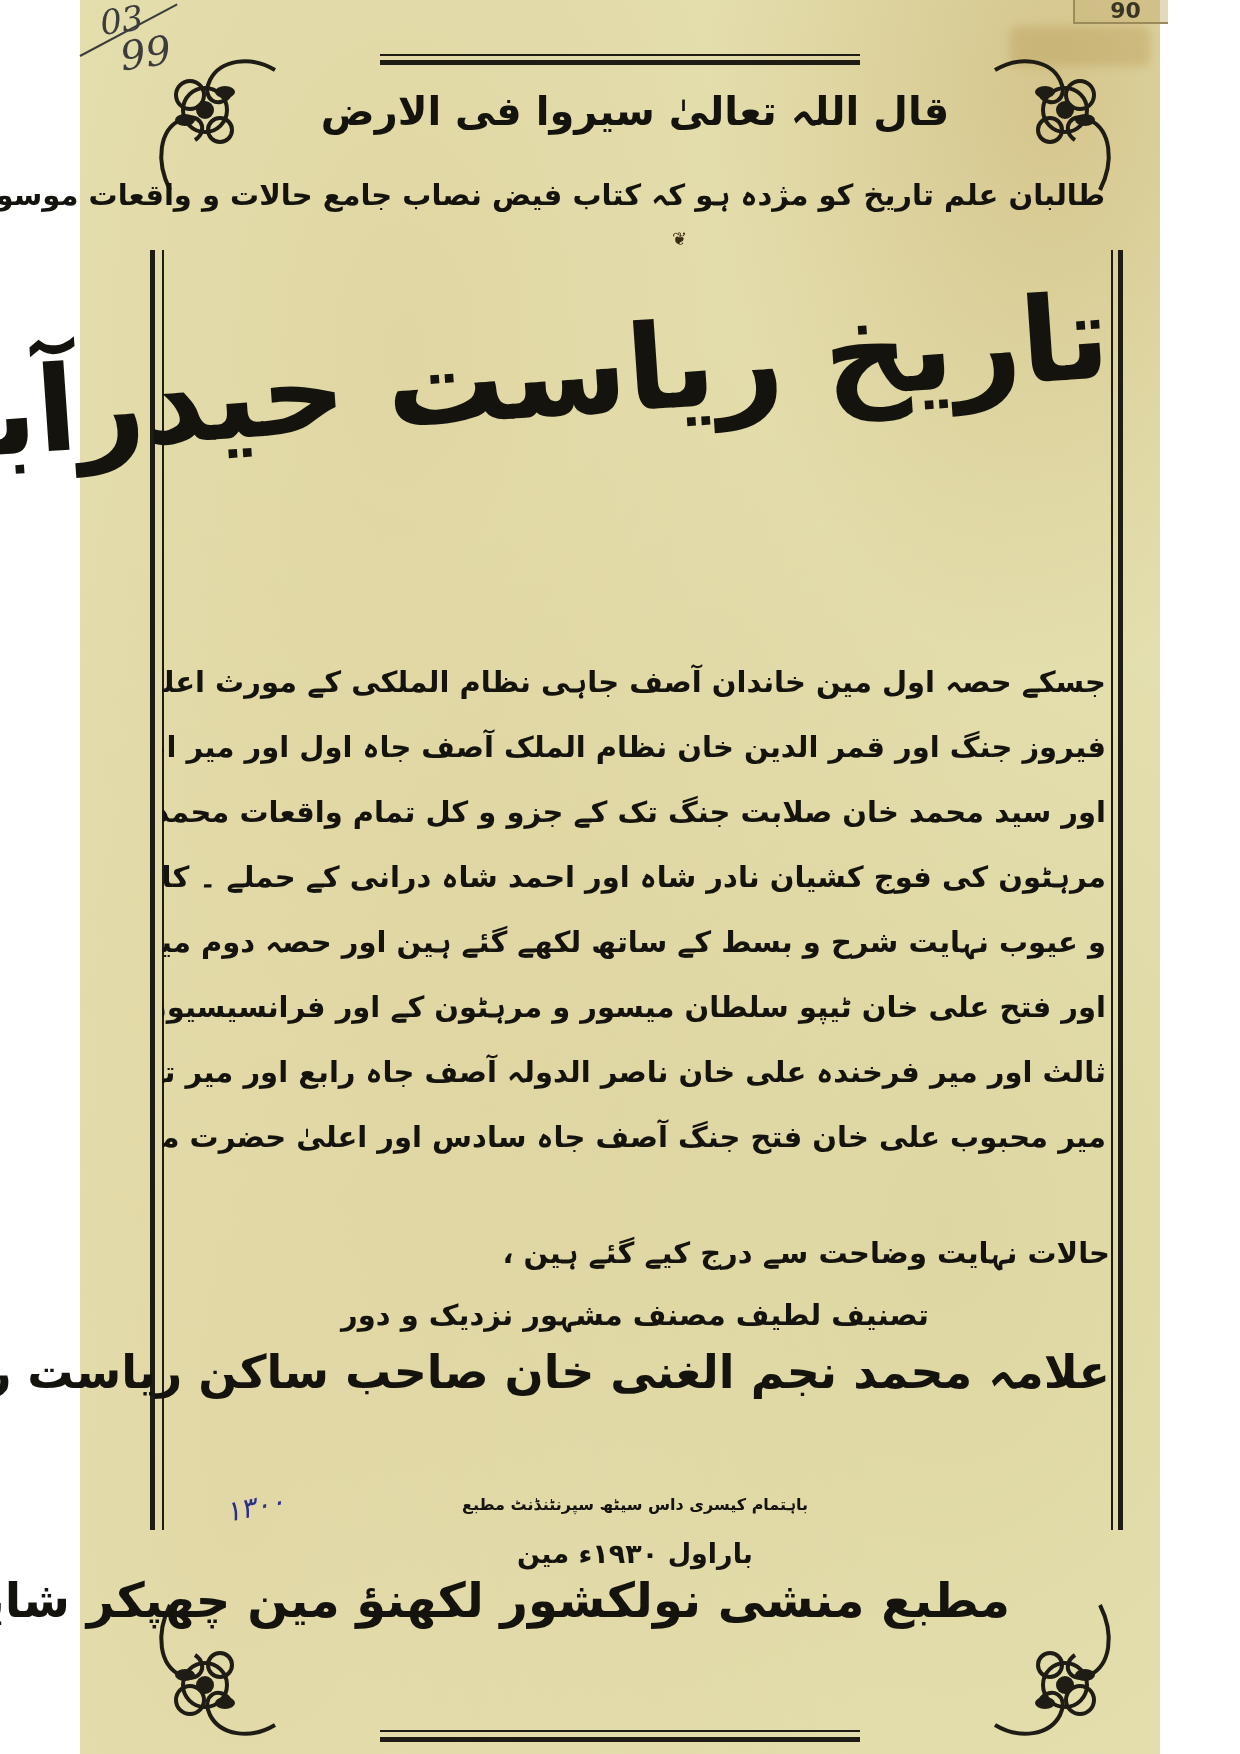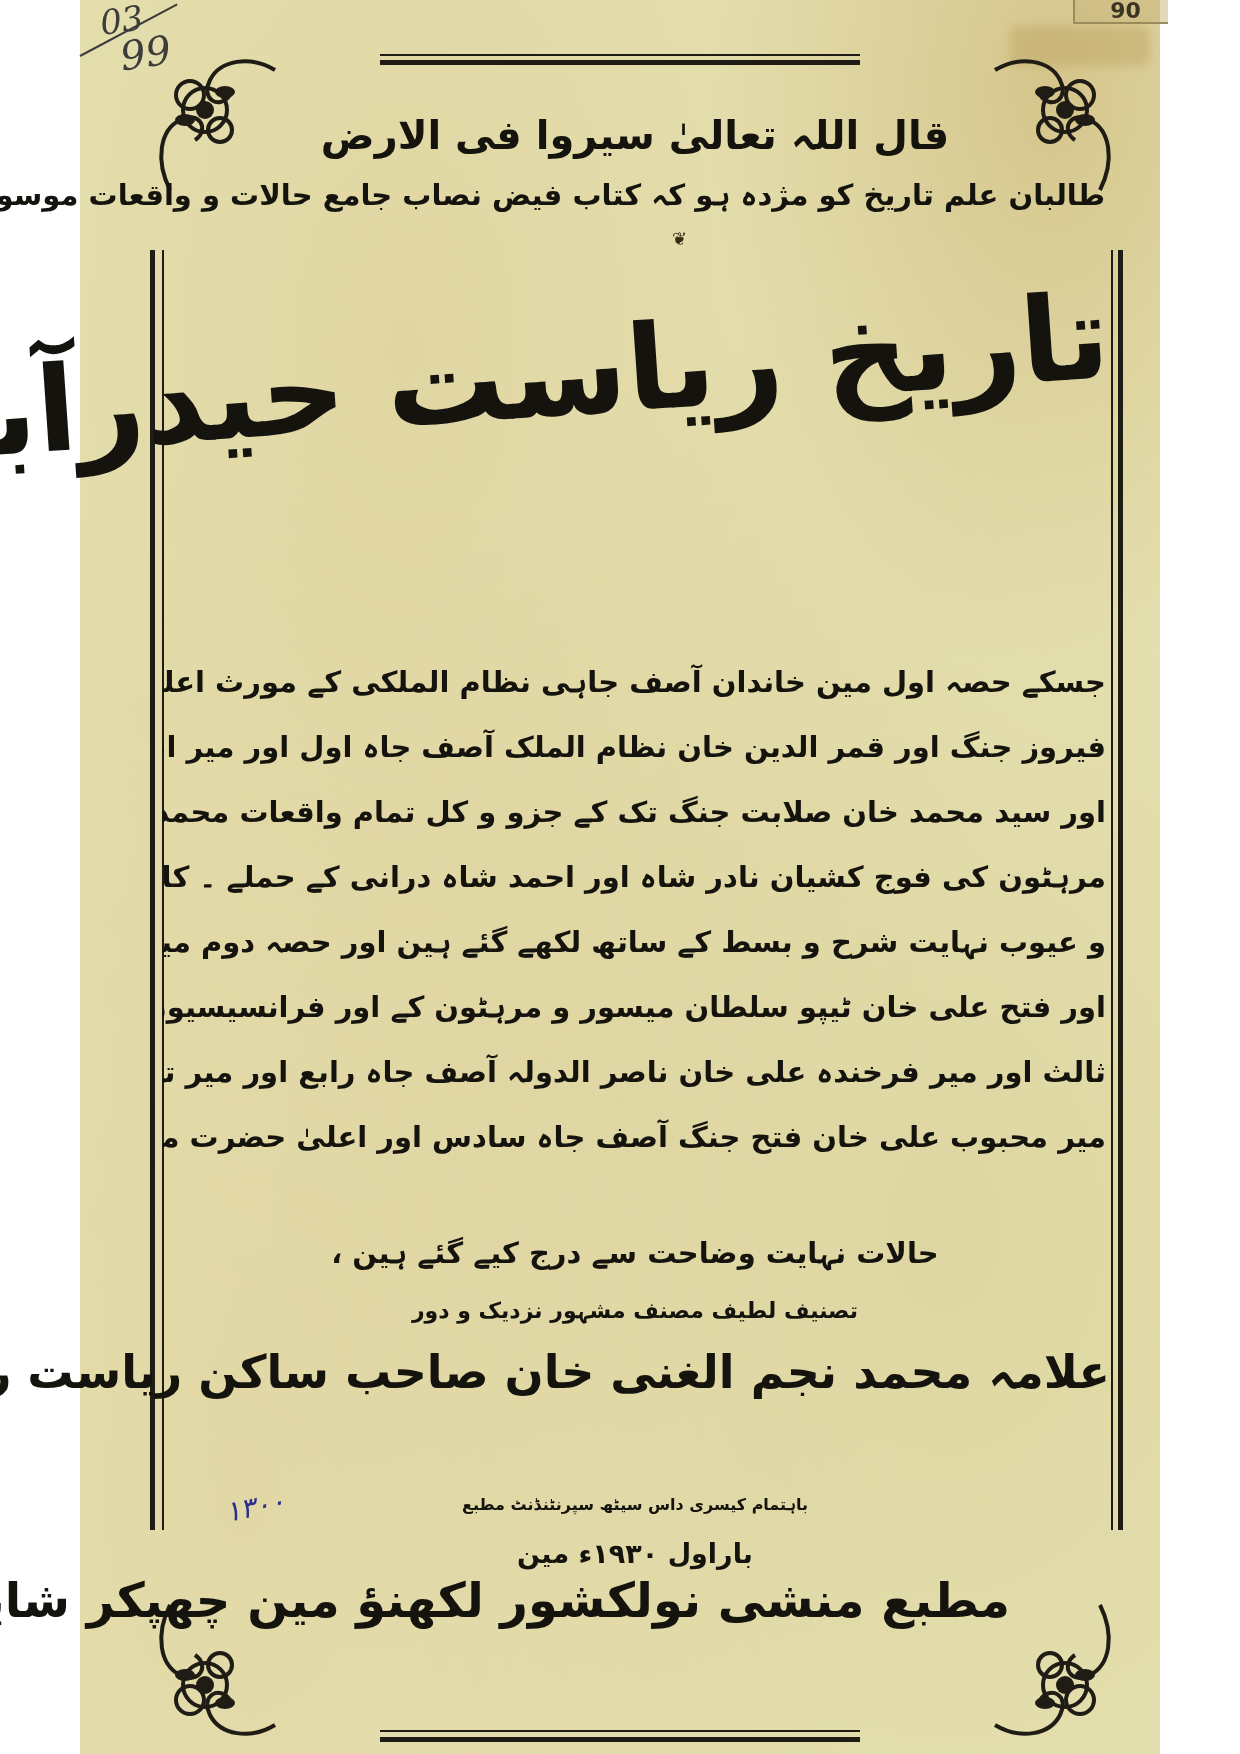--- a/index.html
+++ b/index.html
@@ -39,31 +39,31 @@
 
   .corner {
     position: absolute; width: 130px; height: 150px;
   }
   .corner svg { width: 100%; height: 100%; }
 
   .urdu {
     position: absolute; left: 160px; width: 950px; direction: rtl; text-align: center;
     font-family: "DejaVu Sans", sans-serif; color: #15130d; white-space: nowrap;
   }
-  .l-quote { top: 88px; font-size: 40px; font-weight: bold; margin-top: 24px; }
+  .l-quote { top: 88px; font-size: 40px; font-weight: bold; }
   .l-sub { top: 178px; font-size: 29px; font-weight: bold; left: 175px; width: 930px; }
   .l-title { top: 300px; font-size: 118px; font-weight: bold; letter-spacing: 2px;
     transform: rotate(-4deg); }
   .body-lines { position: absolute; left: 162px; width: 944px; top: 650px;
     direction: rtl; font-family: "DejaVu Sans", sans-serif; font-weight: bold;
     color: #15130d; font-size: 29px; }
   .body-lines .line { height: 65px; line-height: 65px; white-space: nowrap; overflow: hidden;
     text-align: justify; text-align-last: justify; }
-  .l-closing { top: 1236px; font-size: 29px; font-weight: bold; }
-  .l-authored { top: 1298px; font-size: 22px; font-weight: bold; }
+  .l-closing { top: 1236px; font-size: 29px; font-weight: bold; text-align: right; }
+  .l-authored { top: 1298px; font-size: 29px; font-weight: bold; }
   .l-author { top: 1345px; font-size: 46px; font-weight: bold; }
   .l-manager { top: 1495px; font-size: 16px; font-weight: bold; }
   .l-edition { top: 1538px; font-size: 27px; font-weight: bold; }
   .l-press { top: 1572px; font-size: 48px; font-weight: bold; left: 260px; width: 750px; }
   .ornament { position: absolute; left: 672px; top: 228px; width: 10px; height: 14px;
     font-size: 18px; color: #3a2a10; }
 </style>
 </head>
 <body>
 

